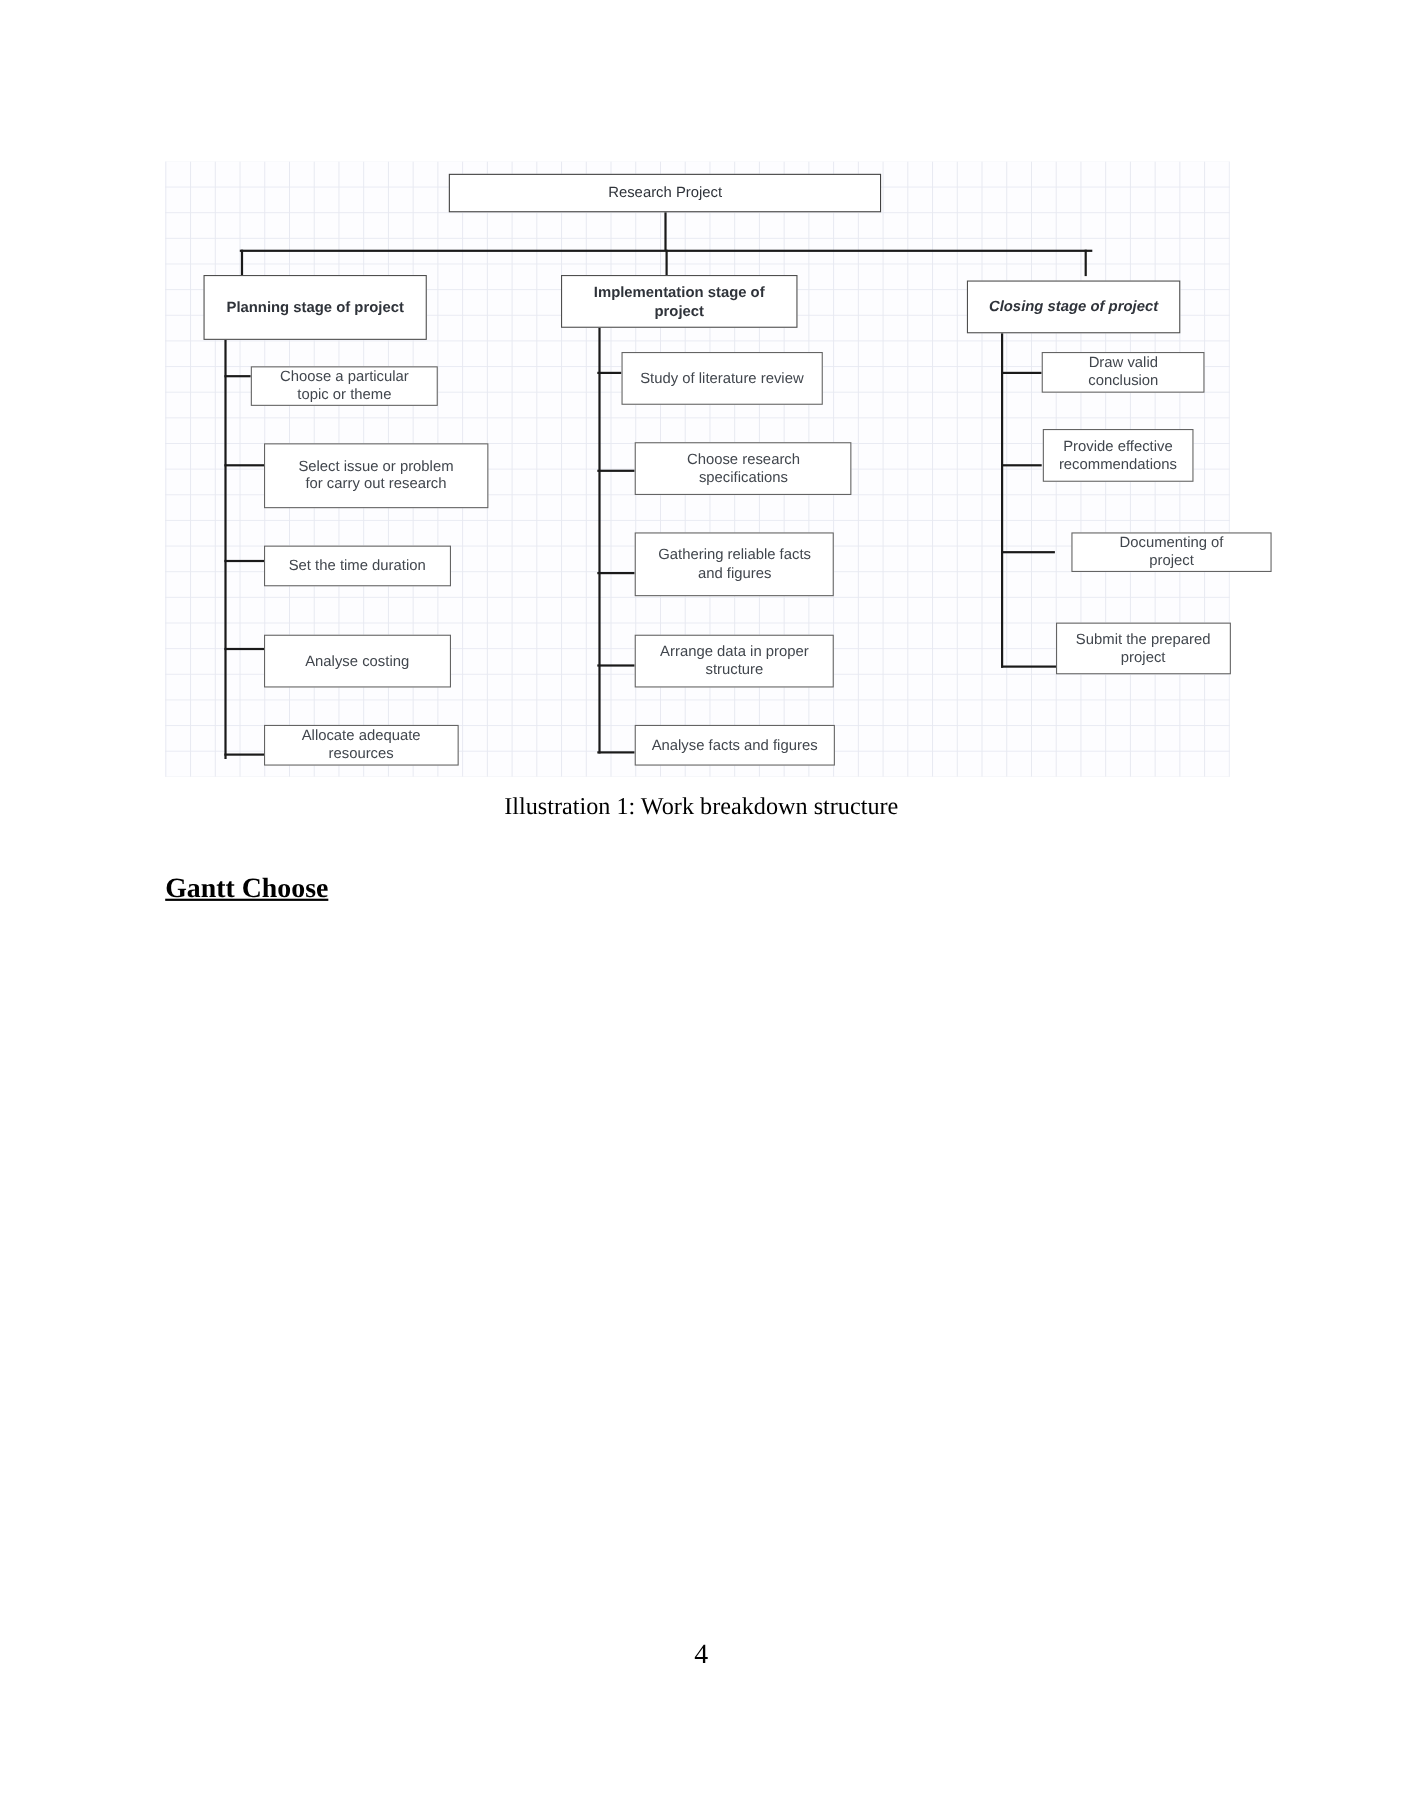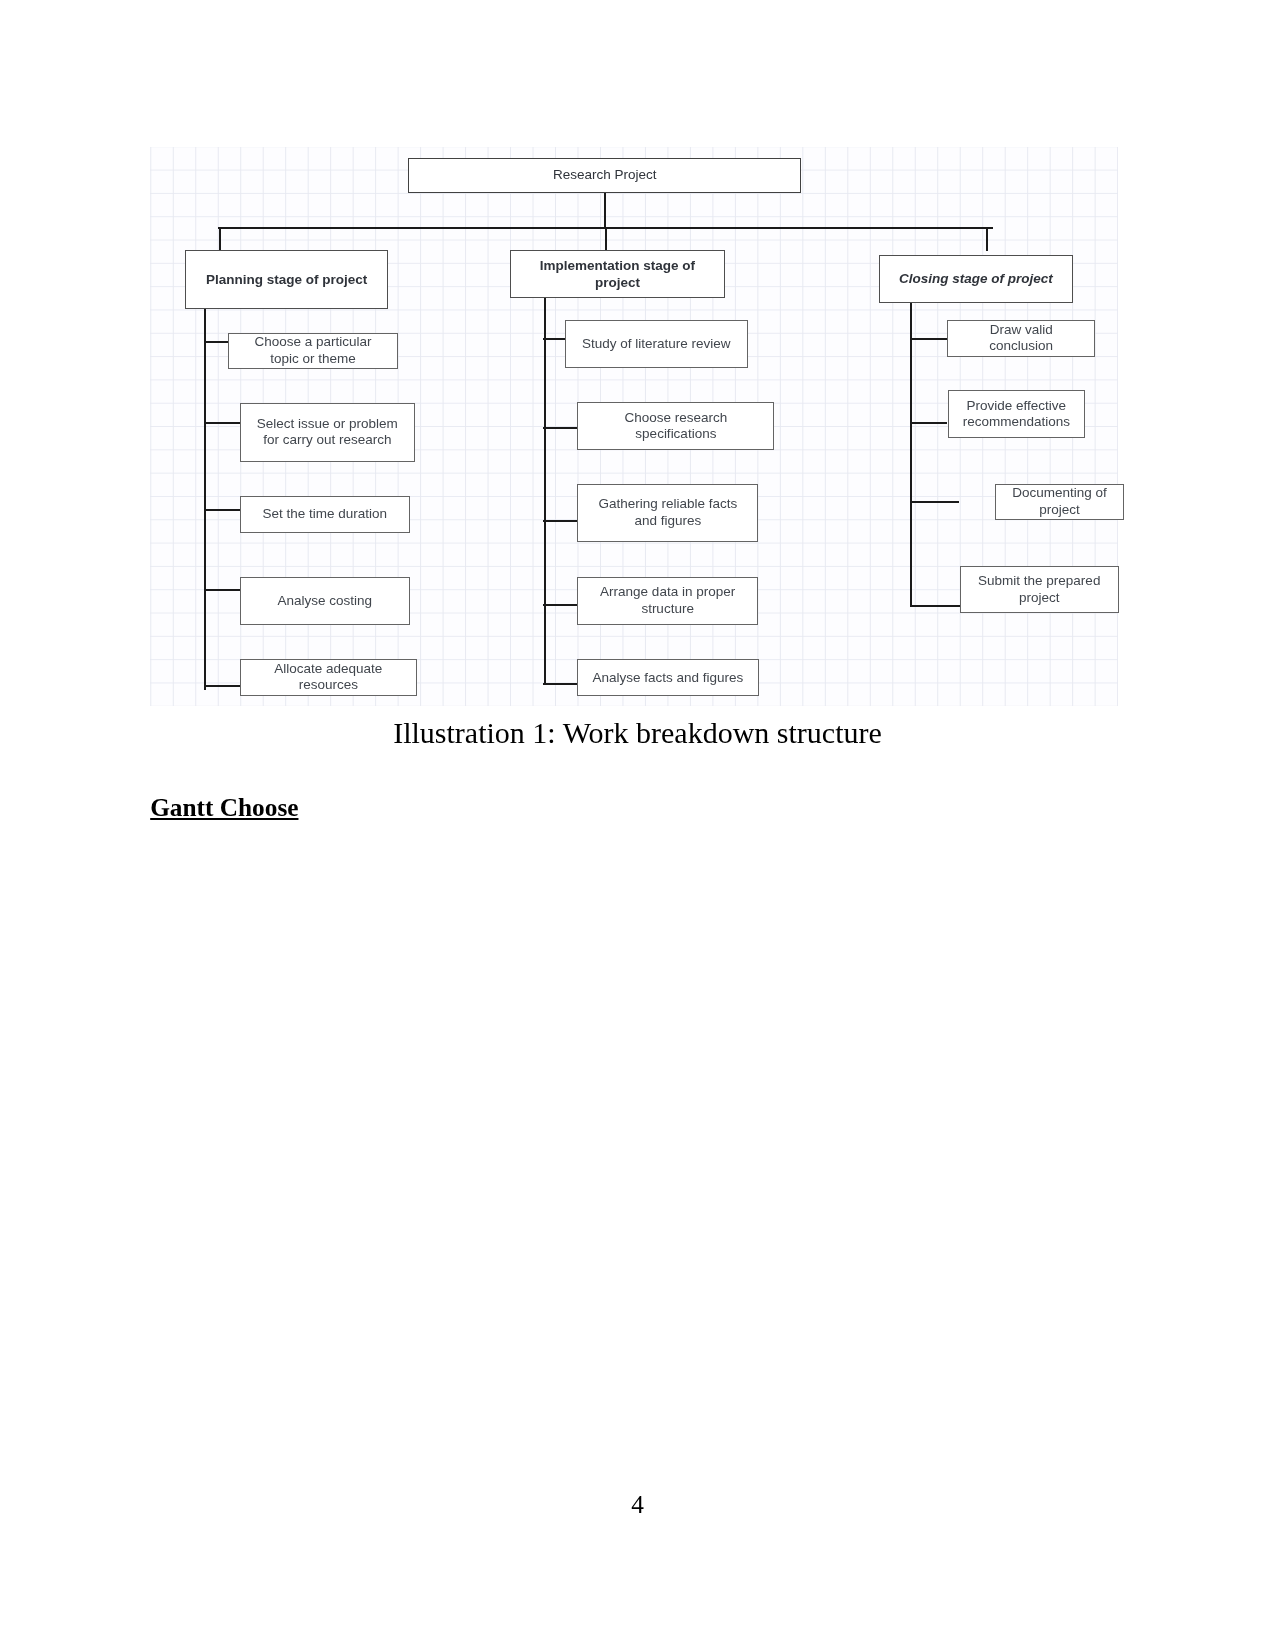--- a/index.html
+++ b/index.html
@@ -29,21 +29,21 @@
   .n0{border-color:#414141;font-weight:normal;color:#2f333a;}
   .n1{border-color:#4e4e4e;font-weight:bold;color:#2f333a;}
   .n2{border-color:#646464;}
   .ital{font-style:italic;}
   .ln{position:absolute;background:#1a1a1a;}
   .vl{width:2px;}
   .hl{height:2px;}
 
   
   .caption{position:absolute;left:0;top:718.5px;width:1275px;text-align:center;
-           font-size:30px;line-height:28px;font-family:"Liberation Serif",serif;}
+           font-size:22px;line-height:28px;font-family:"Liberation Serif",serif;}
   .heading{position:absolute;left:150.2px;top:792.5px;font-size:25.3px;line-height:28px;
            font-weight:bold;font-family:"Liberation Serif",serif;}
   .heading u{text-decoration:underline;text-decoration-thickness:1.5px;text-underline-offset:2.0px;}
   .pagenum{position:absolute;left:0;top:1490px;width:1275px;text-align:center;
            font-size:25.3px;line-height:28px;font-family:"Liberation Serif",serif;}
 </style>
 </head>
 <body>
 
 <div class="page">
@@ -75,21 +75,21 @@
       <span>Closing stage of project</span>
     </div>
 
     <div class="ln hl" style="left:53.6px;top:193.7px;width:24.4px;"></div>
     <div class="node n2" style="left:78.0px;top:185.6px;width:170.2px;height:36.1px;">
       <span>Choose a particular</span>
       <span>topic or theme</span>
       </div>
 
     <div class="ln hl" style="left:53.6px;top:274.9px;width:36.2px;"></div>
-    <div class="node n2" style="left:89.8px;top:255.5px;width:175px;height:59.4px;">
+    <div class="node n2" style="left:89.8px;top:255.5px;width:204px;height:59.4px;">
       <span>Select issue or problem</span>
       <span>for carry out research</span>
       </div>
 
     <div class="ln hl" style="left:53.6px;top:361.6px;width:36.2px;"></div>
     <div class="node n2" style="left:89.8px;top:348.7px;width:169.9px;height:36.9px;">
       <span>Set the time duration</span>
       </div>
 
     <div class="ln hl" style="left:53.6px;top:441.6px;width:36.2px;"></div>
@@ -137,21 +137,21 @@
       <span>conclusion</span>
       </div>
 
     <div class="ln hl" style="left:759.8px;top:274.7px;width:37.5px;"></div>
     <div class="node n2" style="left:797.8px;top:243.3px;width:137px;height:47.6px;">
       <span>Provide effective</span>
       <span>recommendations</span>
       </div>
 
     <div class="ln hl" style="left:759.8px;top:353.9px;width:49.7px;"></div>
-    <div class="node n2" style="left:845px;top:336.6px;width:129px;height:36.0px;">
+    <div class="node n2" style="left:824px;top:336.6px;width:182px;height:36.0px;">
       <span>Documenting of</span>
       <span>project</span>
       </div>
 
     <div class="ln hl" style="left:759.8px;top:457.5px;width:50.1px;"></div>
     <div class="node n2" style="left:809.9px;top:419.2px;width:158.7px;height:47.2px;">
       <span>Submit the prepared</span>
       <span>project</span>
       </div>
   </div>

